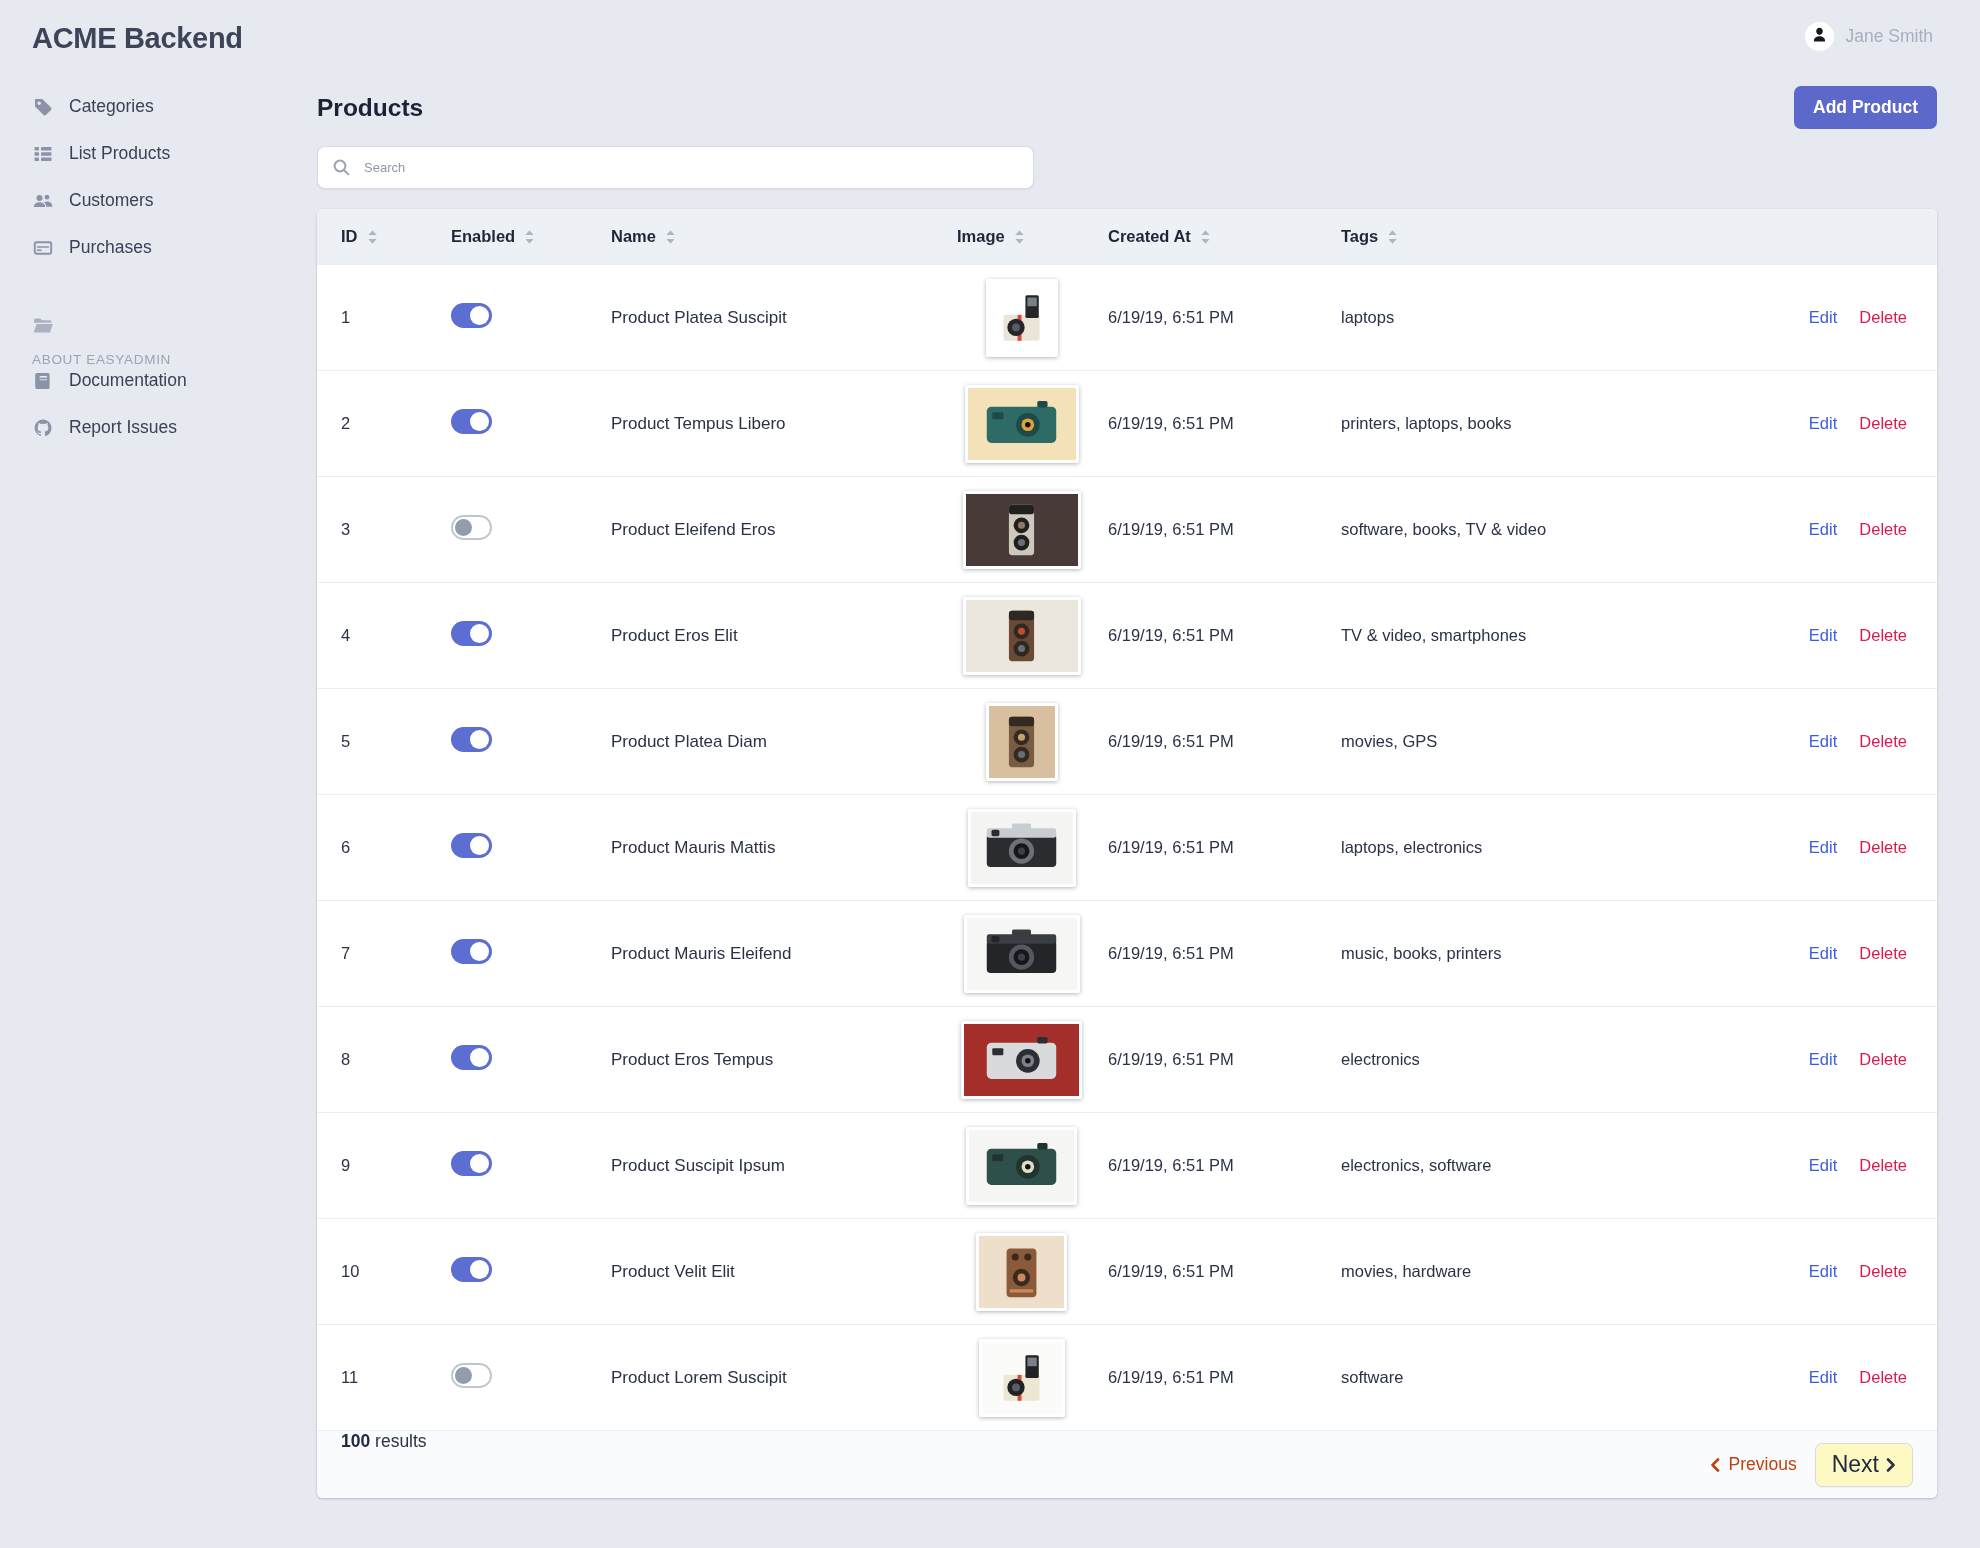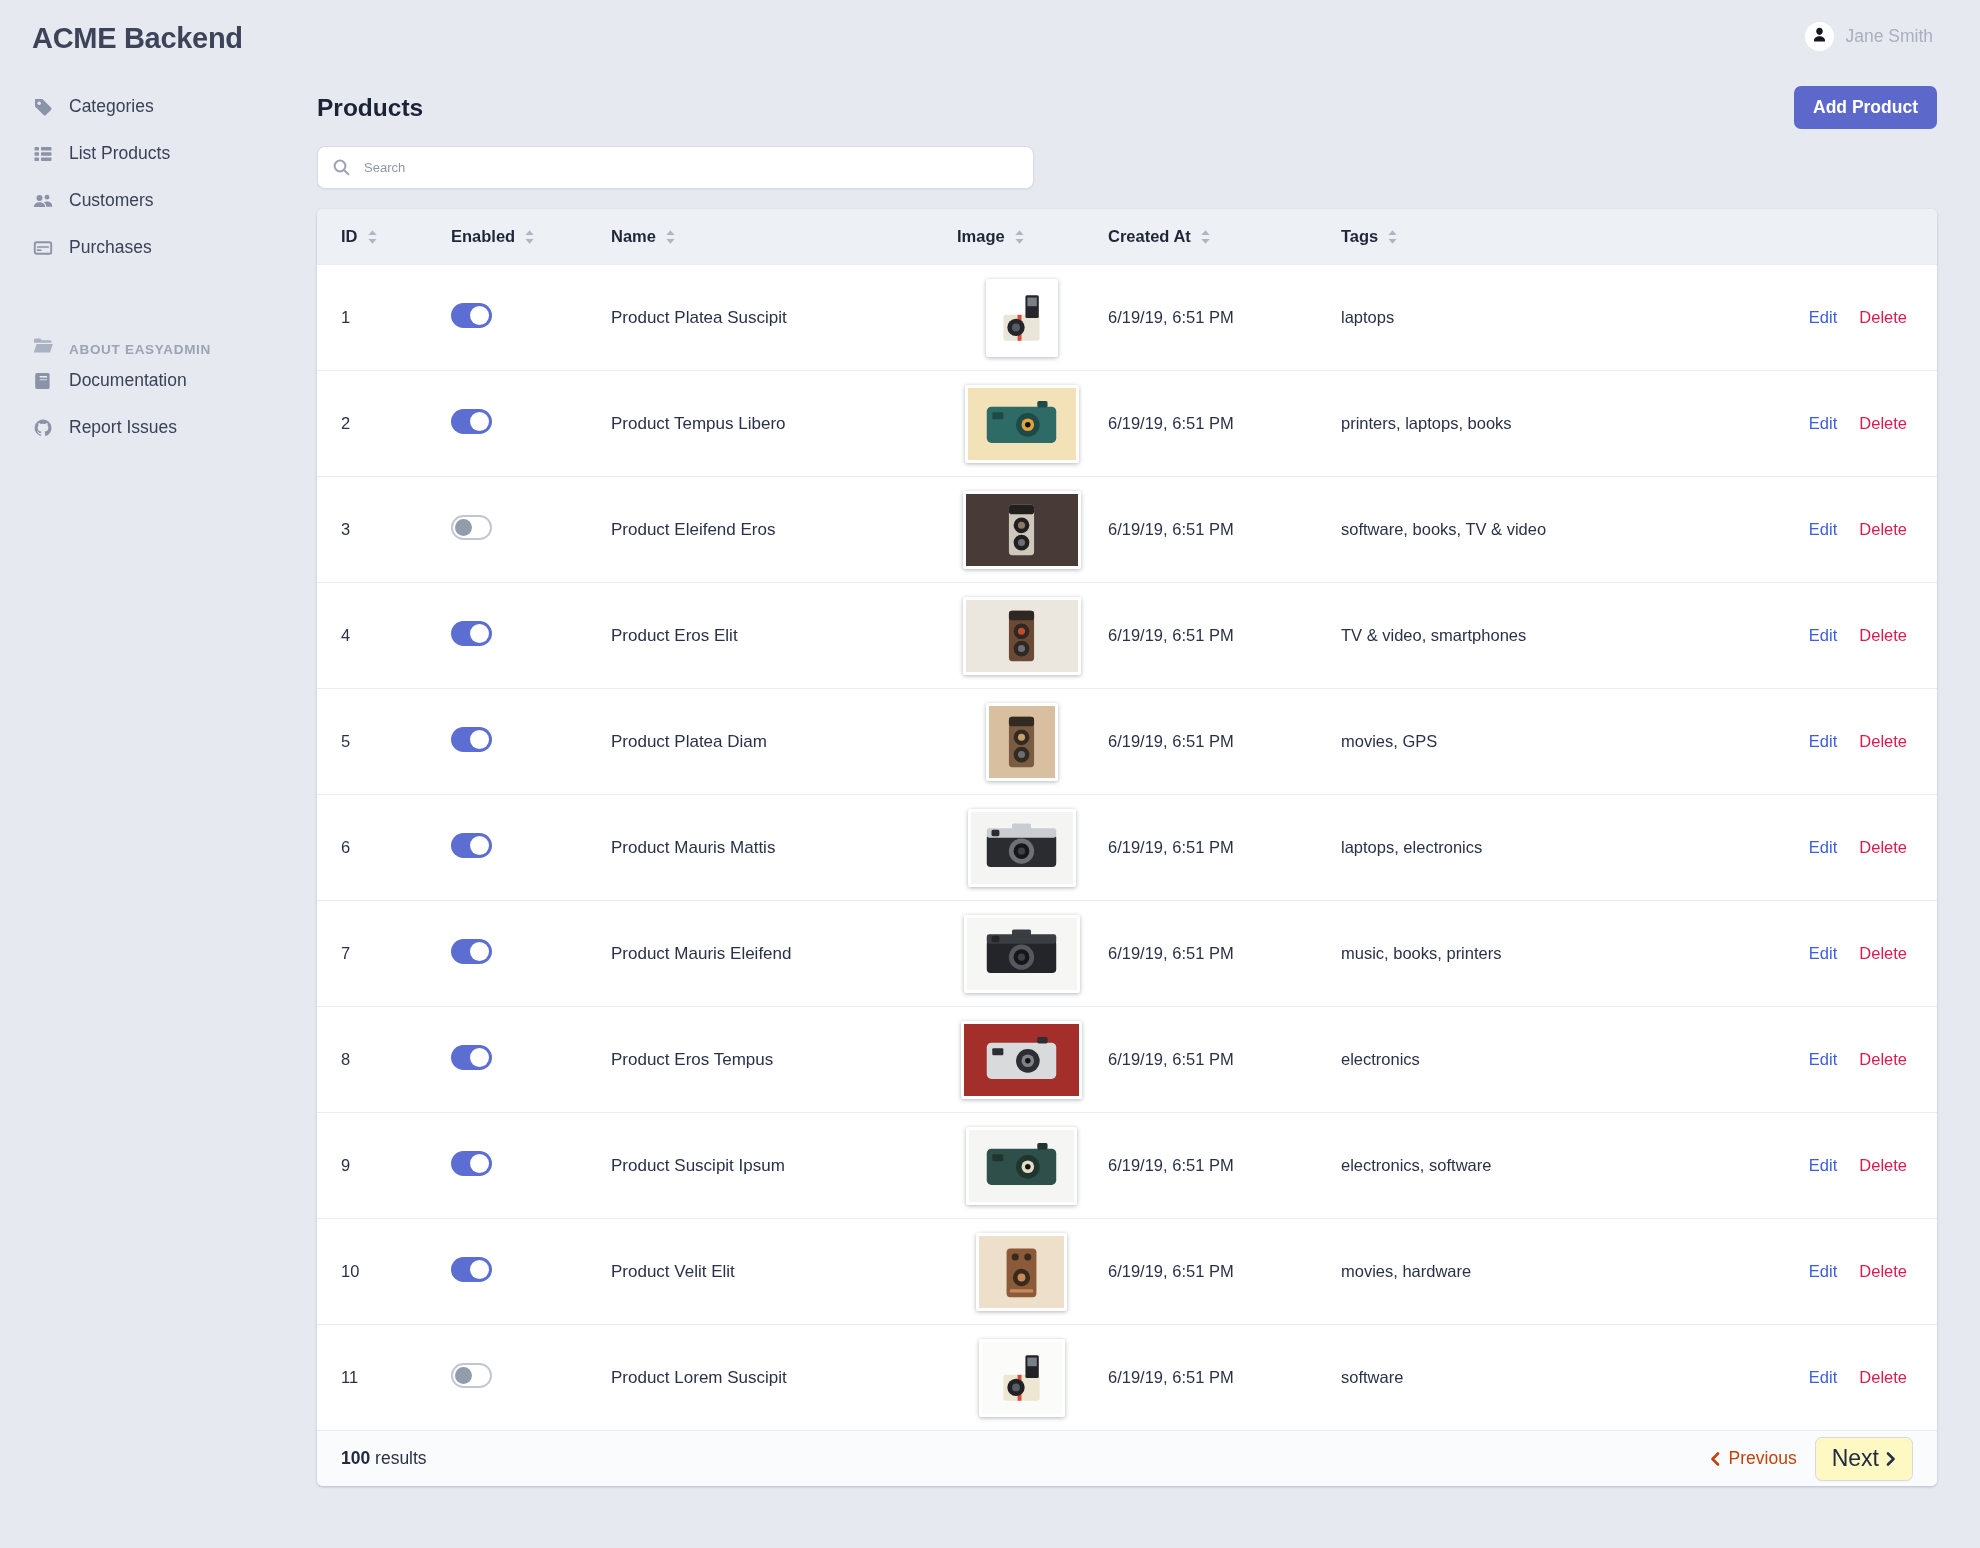--- a/index.html
+++ b/index.html
@@ -7,21 +7,21 @@
     width:1980px;height:1548px;position:relative;overflow:hidden;
     background:var(--page-bg,#e7e9f0);
     font-family:"Liberation Sans",sans-serif;color:#2a3147;
   }
   
   .sidebar{position:absolute;left:0;top:0;width:317px;padding:22px 0 0 32px;box-sizing:border-box;}
   .app-title{font-size:29px;font-weight:bold;color:#3d4459;letter-spacing:-0.3px;}
   .nav{margin-top:28px;}
   .nav-item{display:flex;align-items:center;height:47px;gap:15px;color:#3a4257;font-size:17.5px;cursor:pointer;}
   .nav-item .ico{width:22px;height:22px;display:flex;align-items:center;justify-content:center;color:#8a93a8;flex:none;}
-  .side-section{margin-top:44px;display:flex;align-items:flex-end;gap:15px;height:42px;color:#9ba3b5;font-size:13.5px;font-weight:bold;letter-spacing:0.7px;}
+  .side-section{margin-top:44px;display:flex;align-items:flex-start;gap:15px;height:42px;color:#9ba3b5;font-size:13.5px;font-weight:normal;letter-spacing:0.7px;flex-direction:column;}
   .side-section .ico{width:22px;height:22px;display:flex;align-items:center;justify-content:center;color:#aab1c1;flex:none;}
   
   .user-chip{position:absolute;top:22px;right:47px;display:flex;align-items:center;gap:11px;color:#a8afbe;font-size:17.5px;cursor:pointer;}
   .avatar{width:29px;height:29px;border-radius:50%;background:#fff;display:flex;align-items:center;justify-content:center;color:#17191e;}
   
   .main{position:absolute;left:317px;top:0;width:1620px;}
   .main-header{margin-top:86px;display:flex;align-items:center;justify-content:space-between;}
   .page-title{font-size:24.5px;font-weight:bold;color:#1c2337;margin:0;}
   .btn-add{background:var(--accent,#5c69cb);color:#fff;border:none;border-radius:7px;
     font-family:inherit;font-size:17.5px;font-weight:bold;padding:0 19px;height:43px;cursor:pointer;}
@@ -55,21 +55,21 @@
   .toggle.on::after{content:"";position:absolute;top:3px;right:3px;width:19px;height:19px;border-radius:50%;background:#fff;}
   .toggle.off{background:#fff;border:2px solid #c0c7d2;box-sizing:border-box;}
   .toggle.off::after{content:"";position:absolute;top:2px;left:2px;width:17px;height:17px;border-radius:50%;background:#929cab;}
   
   .thumb{display:inline-flex;background:#fff;padding:3px;border-radius:2px;box-shadow:0 1px 4px rgba(40,45,60,.35);}
   .thumb-in{display:flex;align-items:center;justify-content:center;height:72px;overflow:hidden;}
   
   .link-edit{color:var(--edit,#3c5de0);cursor:pointer;text-decoration:none;font-size:16.5px;}
   .link-delete{color:var(--delete,#da1b4e);cursor:pointer;text-decoration:none;font-size:16.5px;}
   
-  .tfoot{display:flex;align-items:center;justify-content:space-between;height:56px;background:#fafbfd;
+  .tfoot{display:flex;justify-content:space-between;height:68px;background:#fafbfd;
     border-top:1px solid #e9ecf2;padding:0 24px;box-sizing:border-box;}
   .results{font-size:17.5px;color:#2b3248;}
   .results b{color:#222a40;}
   .pager{display:flex;align-items:center;gap:18px;}
   .prev{display:flex;align-items:center;gap:9px;color:#c2410c;font-size:17.5px;cursor:default;}
   .btn-next{display:flex;align-items:center;gap:7px;background:#fef9c3;border:1px solid #d5dae3;border-radius:7px;
     padding:0 16px;height:44px;font-family:inherit;font-size:23px;color:#222a40;cursor:pointer;box-shadow:0 1px 1px rgba(30,40,70,.04);}
   .chev{display:flex;}
 </style>
 </head>

